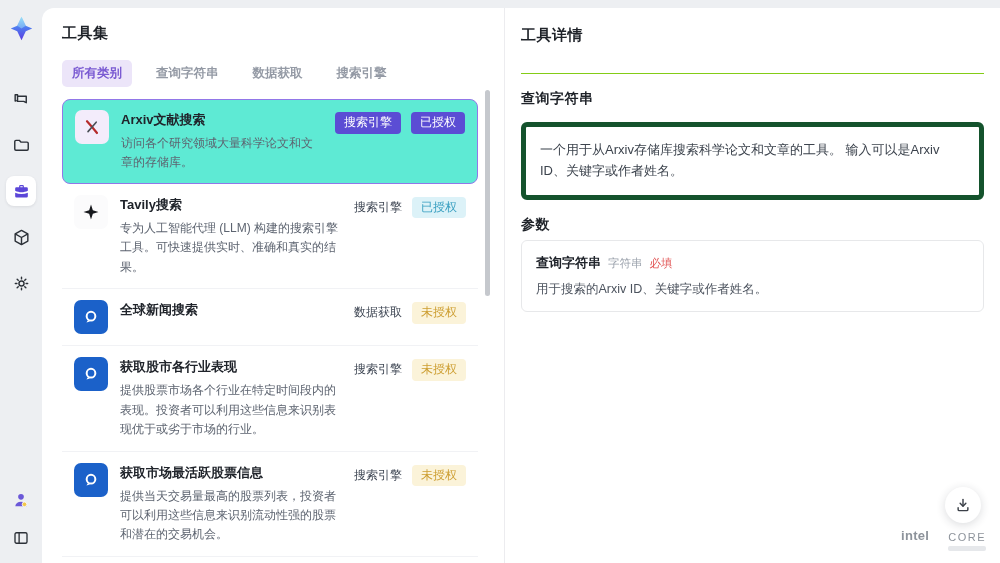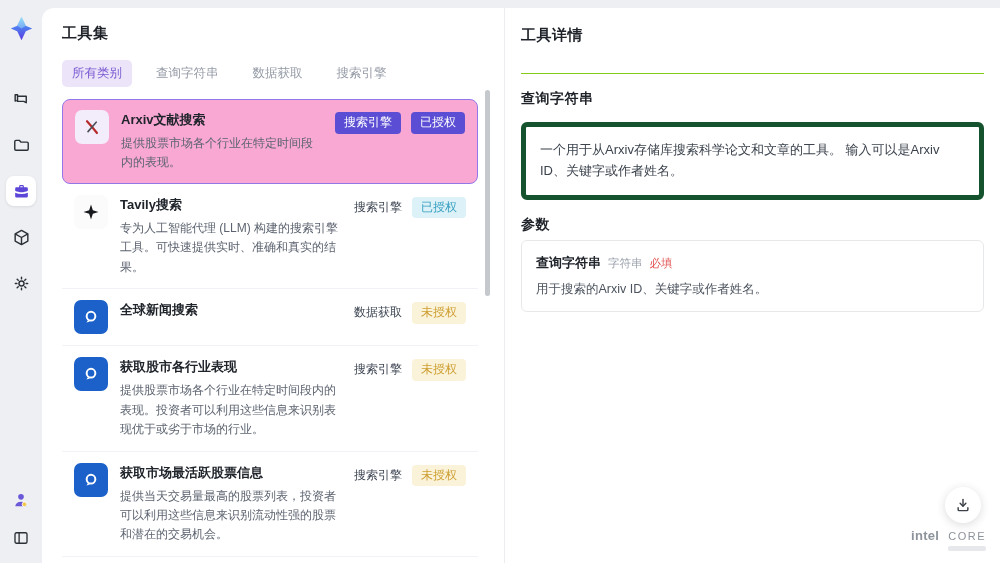--- a/index.html
+++ b/index.html
@@ -17,25 +17,25 @@
   .rail-btn.active { background:#ffffff; box-shadow:0 1px 3px rgba(40,40,60,.10); }
   .rail-bottom { margin-top:auto; display:flex; flex-direction:column; gap:8px; align-items:center; }
   
   .main { position:absolute; left:42px; top:8px; right:0; bottom:0;
     background:#ffffff; border-top-left-radius:12px; overflow:hidden; }
   .vdivider { position:absolute; left:462px; top:0; bottom:0; width:1px; background:#ececef; }
   
   .list-panel { position:absolute; left:0; top:0; width:462px; bottom:0; padding:16px 26px 0 20px; }
   .panel-title { font-size:15px; font-weight:bold; letter-spacing:.5px; }
   .tabs { display:flex; align-items:center; gap:14px; margin-top:17px; }
-  .tab { font-size:12.5px; color:#949aa5; padding:5px 10px; border-radius:5px; cursor:pointer; white-space:nowrap; }
+  .tab { font-size:12.5px; color:#949aa5; padding:5px 10px; border-radius:5px; cursor:pointer; white-space:nowrap;font-weight:bold; }
   .tab.active { background:#ece5f9; color:#7a5ad2; }
   .tool-list { margin-top:12px; }
   .tool-item { display:flex; gap:12px; padding:11px 12px; border-bottom:1px solid #f1f2f5; cursor:pointer; background:#fff; }
-  .tool-item.selected { background:#f9a8d4; border:1.5px solid #9277e8; border-radius:8px; padding:10px 12px; }
+  .tool-item.selected { background:#5eead4; border:1.5px solid #9277e8; border-radius:8px; padding:10px 12px; }
   .tool-icon { flex:0 0 34px; width:34px; height:34px; border-radius:7px;
     display:flex; align-items:center; justify-content:center; }
   .tool-icon.arxiv { background:#f3ecfb; }
   .tool-icon.tavily { background:#fbfbfc; }
   .tool-icon.blueq { background:#1b61c9; }
   .tool-text { flex:1 1 auto; min-width:0; padding-top:1px; }
   .tool-title { font-size:13px; font-weight:bold; color:#20242b; }
   .tool-desc { font-size:12px; color:#5d6470; line-height:1.62; margin-top:5px; }
   .tool-badges { flex:0 0 auto; display:flex; gap:10px; align-items:flex-start; padding-top:2px; }
   .badge { font-size:12px; border-radius:4px; padding:3px 9px; white-space:nowrap; line-height:1.3; }
@@ -56,21 +56,21 @@
   .param-head { display:flex; align-items:baseline; gap:7px; }
   .param-name { font-size:13px; font-weight:bold; color:#20242b; }
   .param-type { font-size:11.5px; color:#9ca3ad; }
   .param-required { font-size:11.5px; color:#e25555; }
   .param-desc { font-size:12.5px; color:#4c535e; margin-top:9px; }
   
   .fab { position:absolute; right:19px; bottom:40px; width:36px; height:36px; border-radius:50%;
     background:#ffffff; box-shadow:0 2px 10px rgba(30,35,50,.16); display:flex;
     align-items:center; justify-content:center; cursor:pointer; }
   .brand { position:absolute; right:14px; bottom:12px; display:flex; flex-direction:column; align-items:center; }
-  .brand-row { display:flex; align-items:center; gap:9px; color:#8d939b; }
+  .brand-row { display:flex; align-items:flex-end; gap:19px; color:#8d939b; }
   .brand-intel { font-size:13px; font-weight:bold; letter-spacing:.3px; }
   .brand-core { font-size:11px; letter-spacing:1.5px; }
   .brand-bar { width:38px; height:5px; border-radius:2px; background:#e6e8eb; margin-top:3px; align-self:flex-end; }
   svg { display:block; }
 </style>
 </head>
 <body>
 
 <aside class="rail">
   <div class="rail-logo">
@@ -151,21 +151,21 @@
 
       <div class="tool-item selected">
         <div class="tool-icon arxiv">
           <svg width="18" height="18" viewBox="0 0 18 18" fill="none" stroke-linecap="round">
             <path d="M4 3.2 C7 6.5 10.5 10.5 14 15" stroke="#b62b2b" stroke-width="2.2"></path>
             <path d="M13.2 4.2 L5 13.6" stroke="#4a4f57" stroke-width="1.6"></path>
           </svg>
         </div>
         <div class="tool-text">
           <div class="tool-title">Arxiv文献搜索</div>
-          <div class="tool-desc">提供股票市场各个行业在特定时间段内的表现。</div>
+          <div class="tool-desc">访问各个研究领域大量科学论文和文章的存储库。</div>
         </div>
         <div class="tool-badges">
           <span class="badge solid">搜索引擎</span>
           <span class="badge solid">已授权</span>
         </div>
       </div>
 
       <div class="tool-item">
         <div class="tool-icon tavily">
           <svg width="20" height="20" viewBox="0 0 24 24" fill="#17191d">

